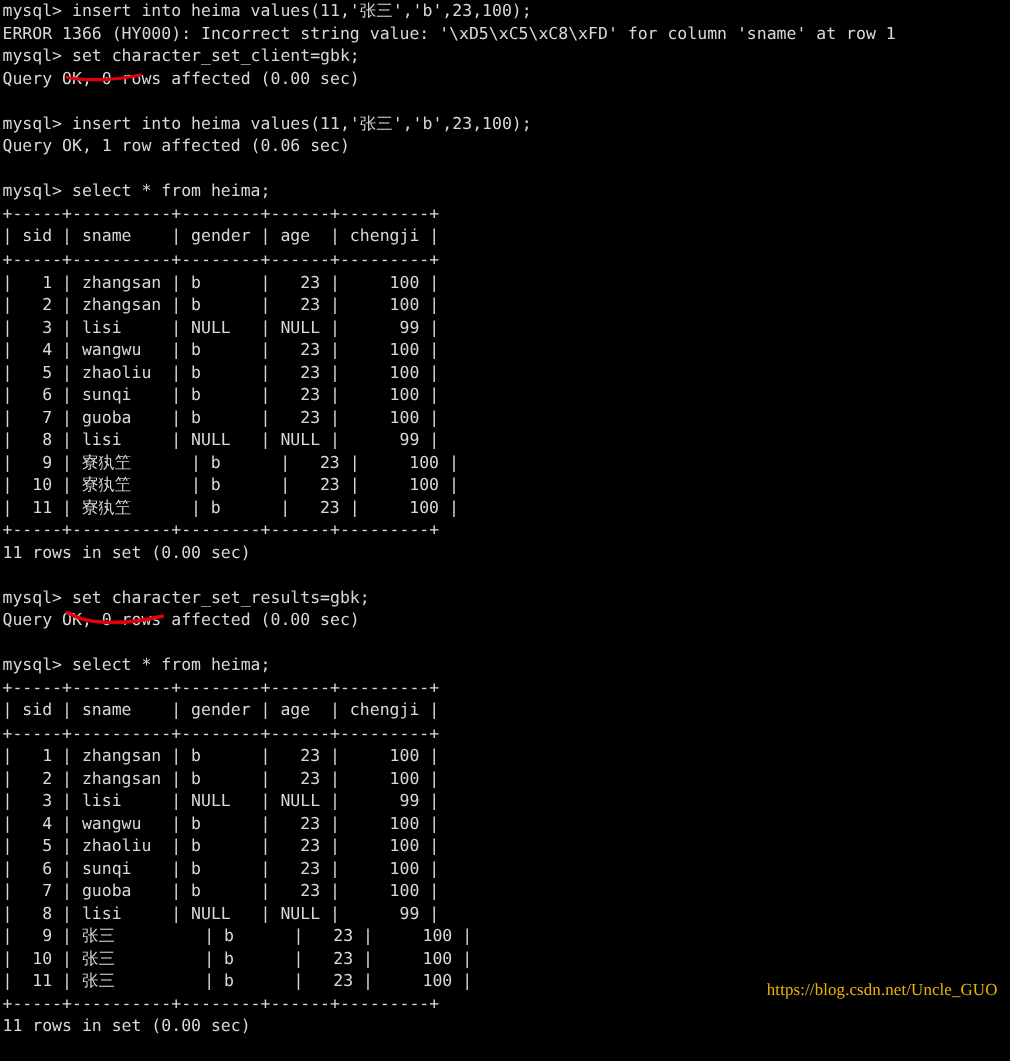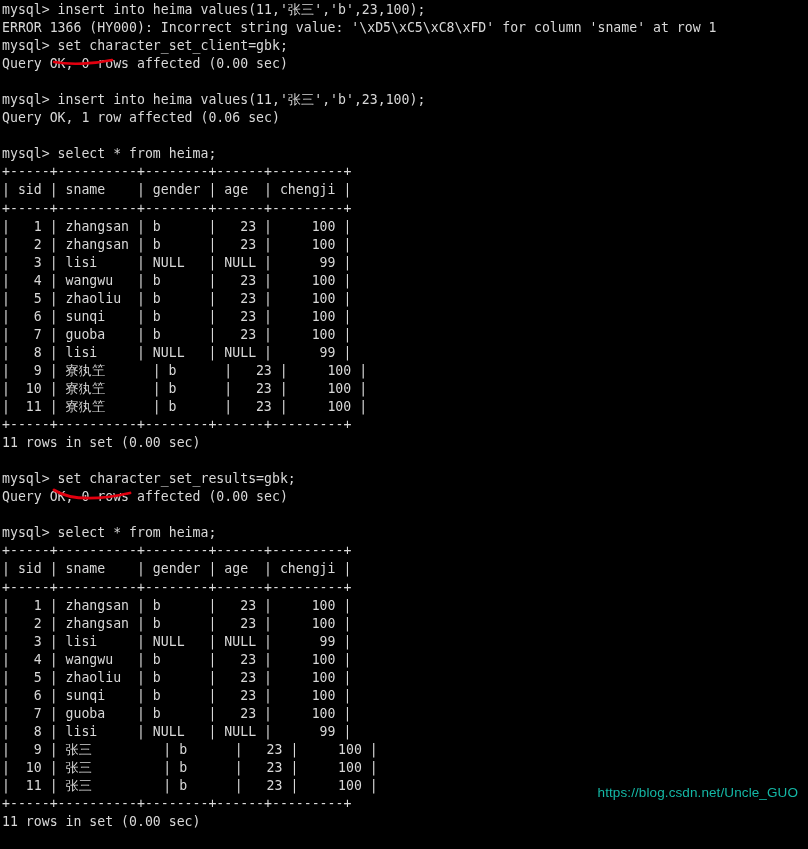--- a/index.html
+++ b/index.html
@@ -43,23 +43,23 @@
   
   .annot {
     position: absolute;
     pointer-events: none;
   }
 
   #watermark {
     position: absolute;
     right: 10px;
     bottom: 9px;
-    font-family: Liberation Sans, sans-serif;
+    font-family: Liberation Serif, serif;
     font-size: 13.5px;
-    color: #14b8a6;
+    color: #eab308;
     letter-spacing: 0.1px;
     white-space: nowrap;
   }
 </style>
 </head>
 <body>
 
 <div id="terminal">
 
   <pre class="console"><span>mysql&gt; insert into heima values(11,'张三','b',23,100);

